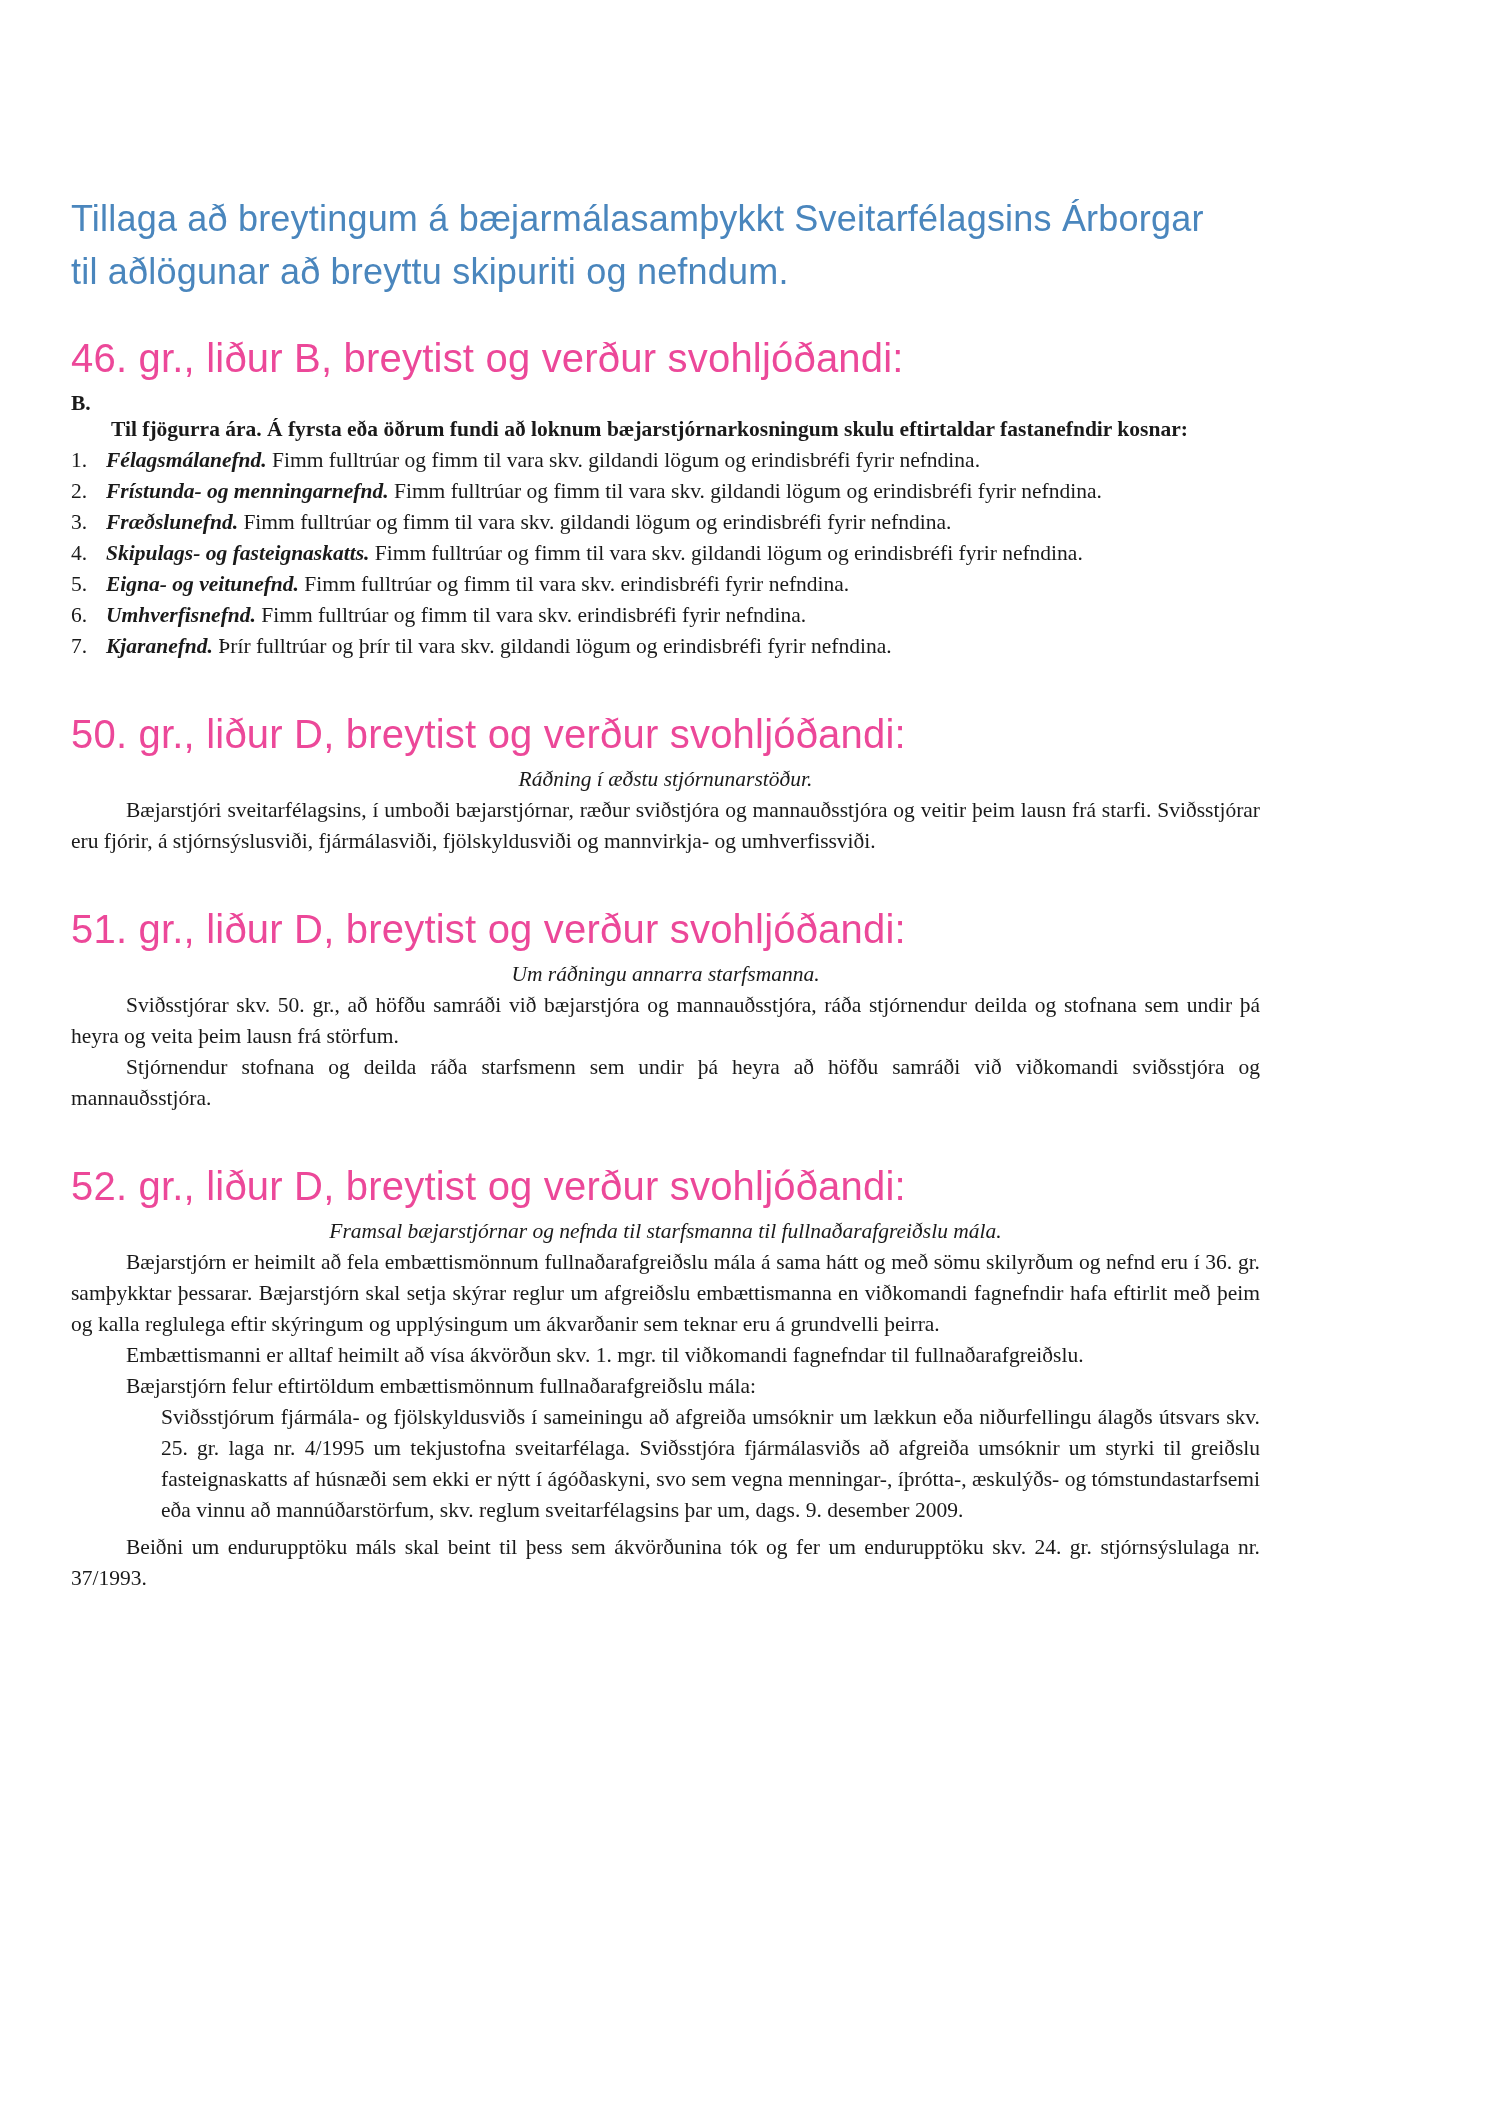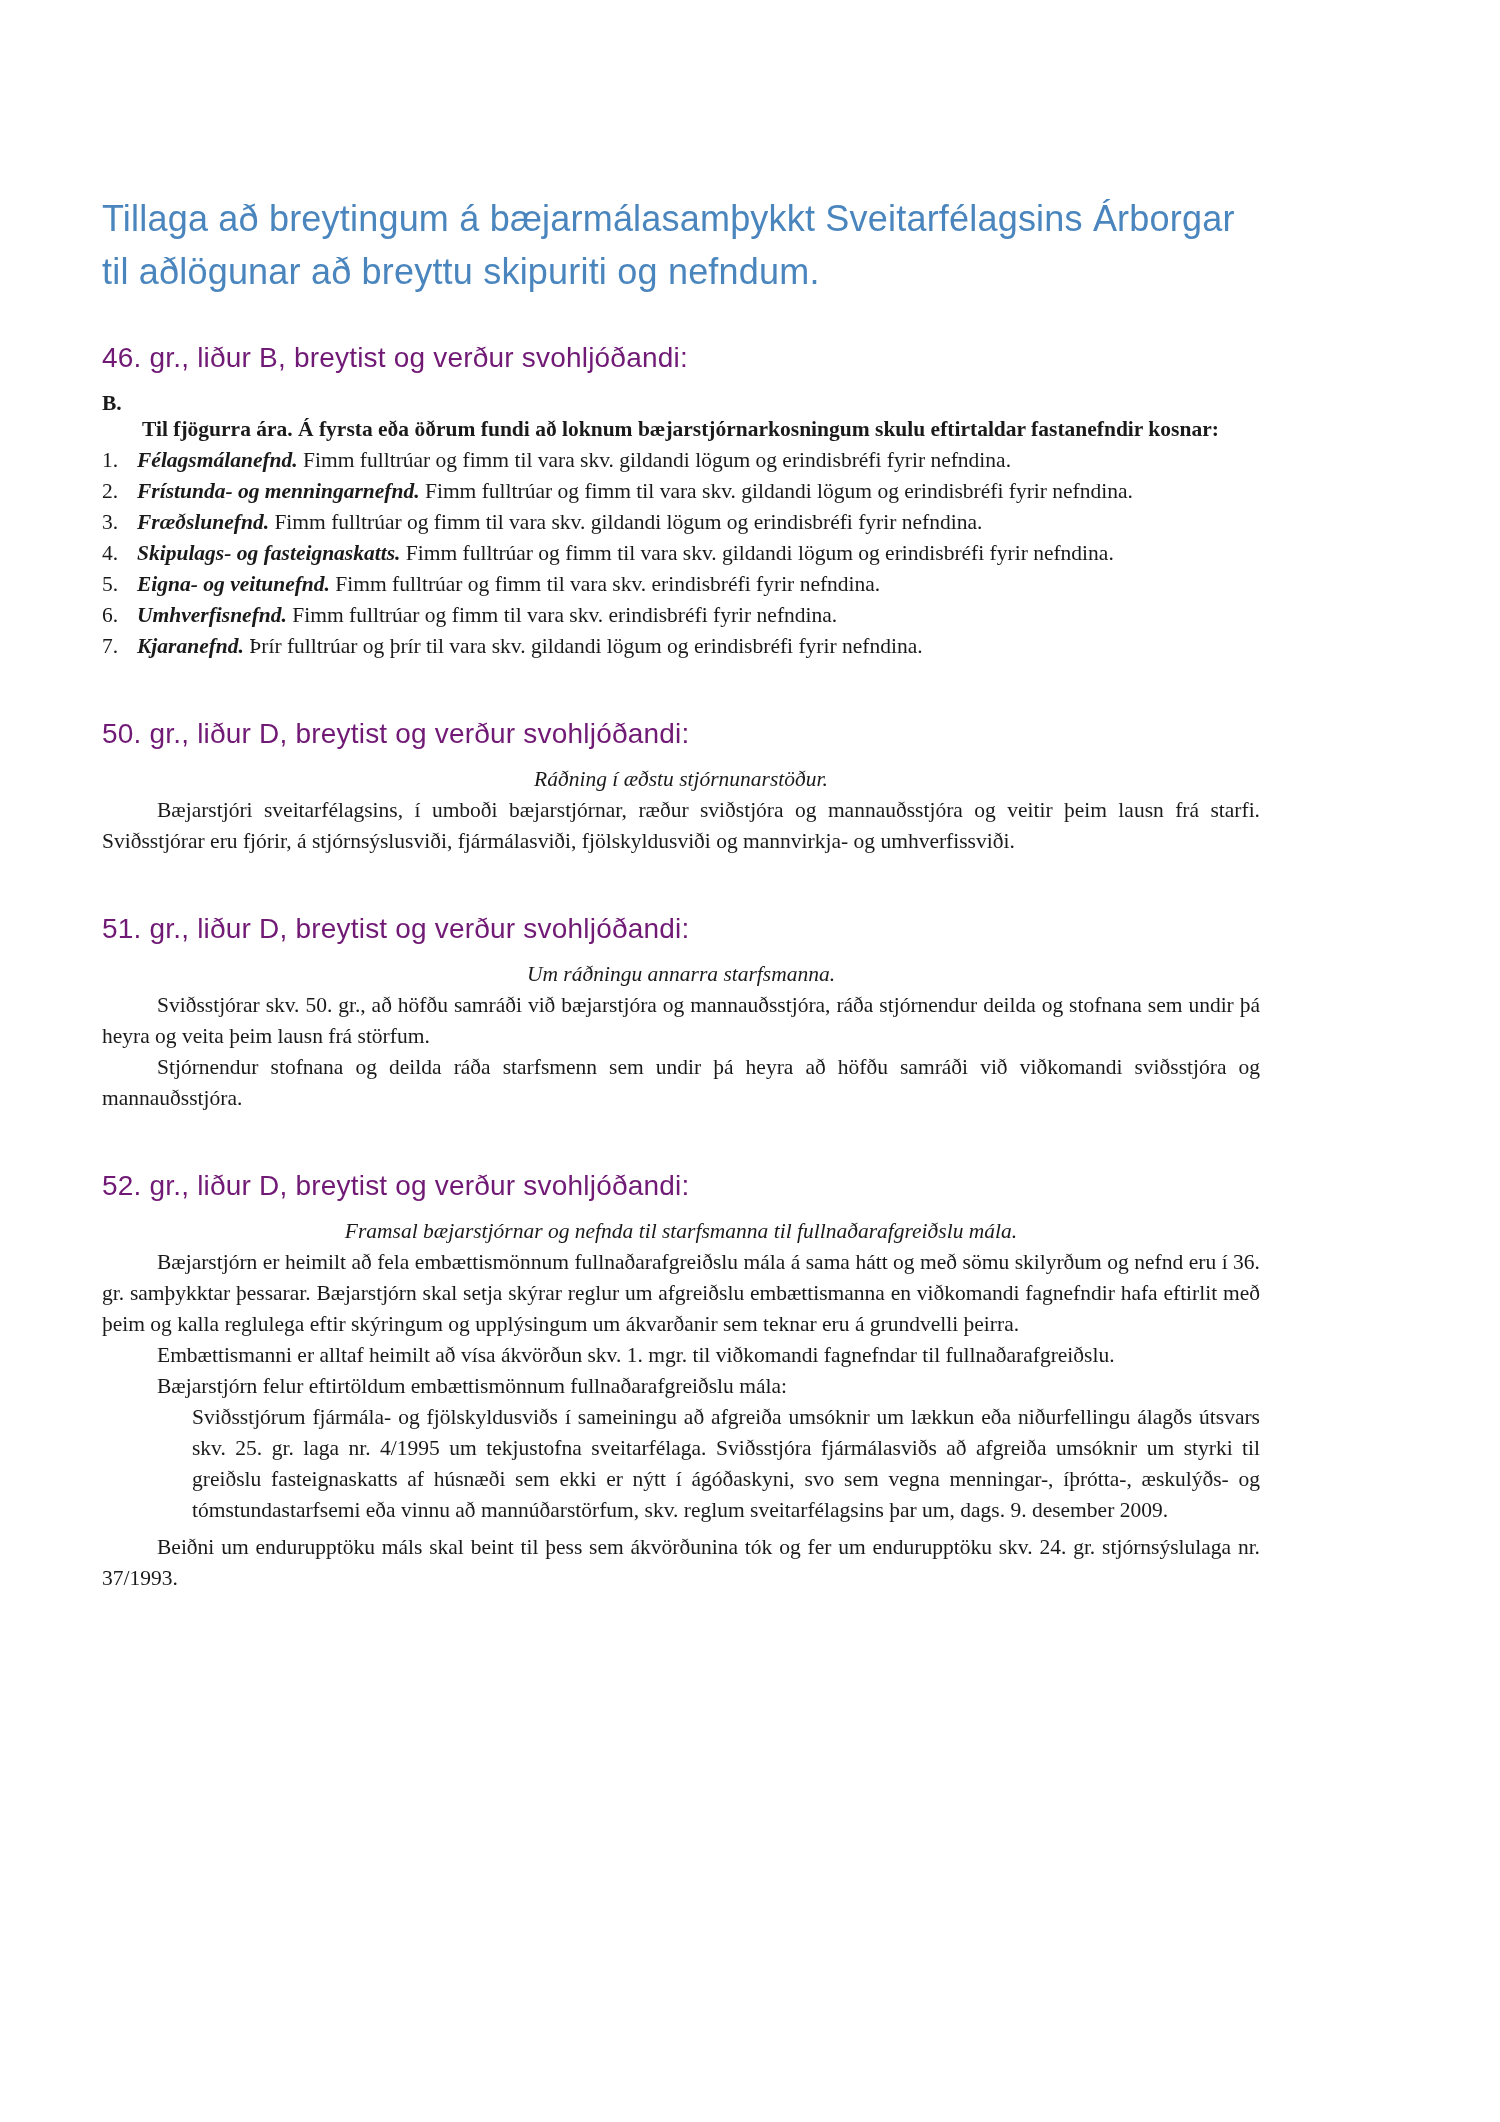--- a/index.html
+++ b/index.html
@@ -3,43 +3,43 @@
 <meta charset="utf-8">
 <style>
   html, body { margin: 0; padding: 0; background: #ffffff; }
   .page {
     position: relative;
     width: 1500px;
     height: 2122px;
     margin: 0 auto;
     background: #ffffff;
     box-sizing: border-box;
-    padding: 192px 180px 0 102px;
+    padding: 192px 180px 0 71px;
     overflow: hidden;
     font-family: "Liberation Serif", serif;
     color: #1a1a1a;
     font-size: 21.5px;
     line-height: 31px;
   }
   .doc-title {
     font-family: "Liberation Sans", sans-serif;
     font-weight: 300;
     color: #4a86bd;
     font-size: 36px;
     line-height: 53px;
     letter-spacing: 0.2px;
     margin: 0 0 40px 0;
     max-width: 1145px;
   }
   .section { margin: 0; }
   .section-heading {
     font-family: "Liberation Sans", sans-serif;
     font-weight: 400;
-    color: #701a75;
-    font-size: 28px;
+    color: #ec4899;
+    font-size: 40px;
     line-height: 40px;
     letter-spacing: 0.2px;
     margin: 0 0 10px 0;
   }
   .sec-50 .section-heading, .sec-51 .section-heading, .sec-52 .section-heading {
     margin-top: 52px;
   }
   .subtitle {
     font-style: italic;
     text-align: center;

